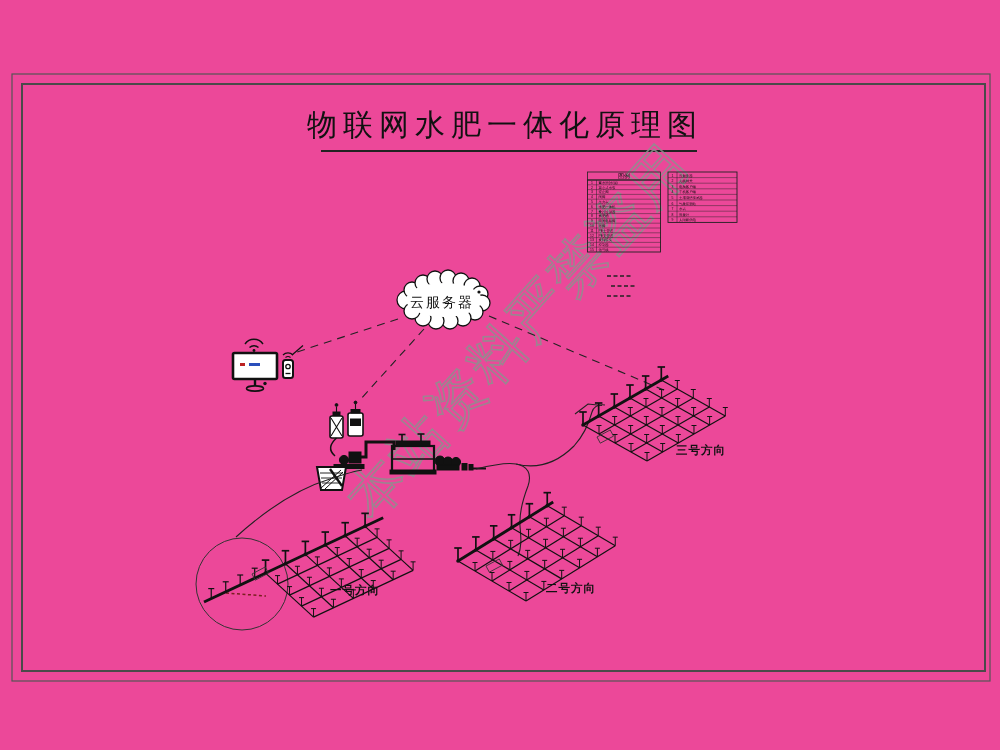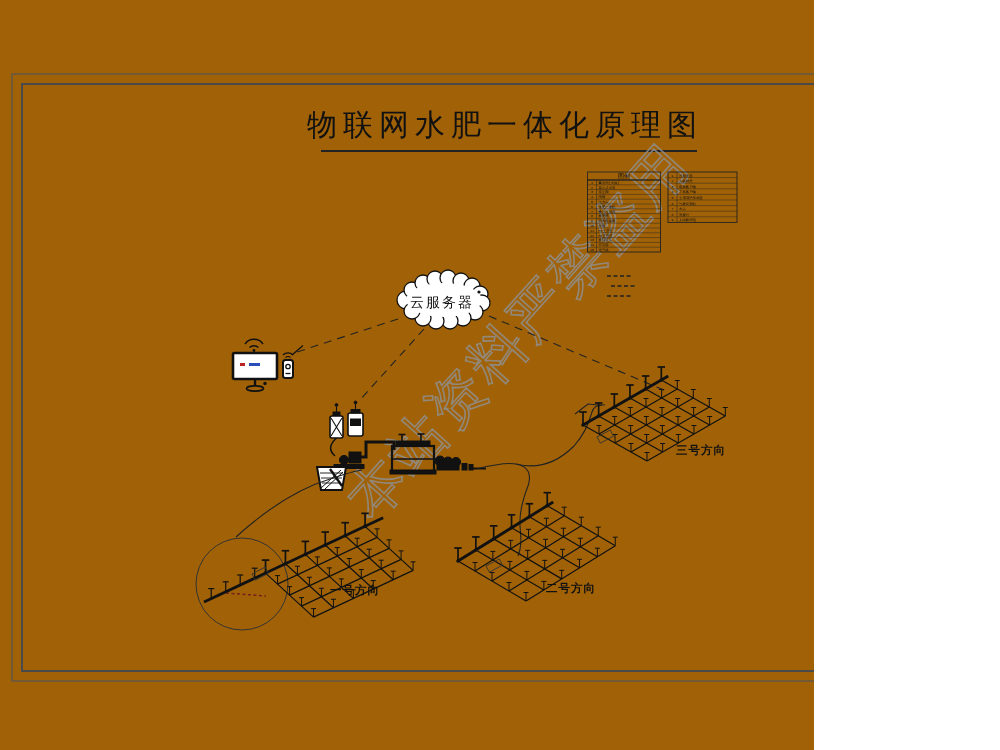--- a/index.html
+++ b/index.html
@@ -1,17 +1,17 @@
 <!DOCTYPE html>
 <html><head>
 <meta charset="utf-8">
 <style>
   html,body{margin:0;padding:0;background:#fff;}
-  #stage{position:relative;width:814px;height:750px;background:#a16207;overflow:hidden;
-         font-family:Liberation Mono, monospace;}
+  #stage{position:relative;width:1000px;height:750px;background:#ec4899;overflow:hidden;
+         font-family:Liberation Sans, sans-serif;}
   svg text{user-select:none;}
 </style>
 </head>
 <body>
 
 <div id="stage">
 <svg id="cad" width="1000" height="750" viewBox="0 0 1000 750">
 
   <rect x="12" y="74" width="978" height="607" fill="none" stroke="#555" stroke-width="1.2"></rect>
   <rect x="22" y="84" width="963" height="587" fill="none" stroke="#4a4a4a" stroke-width="2"></rect>

